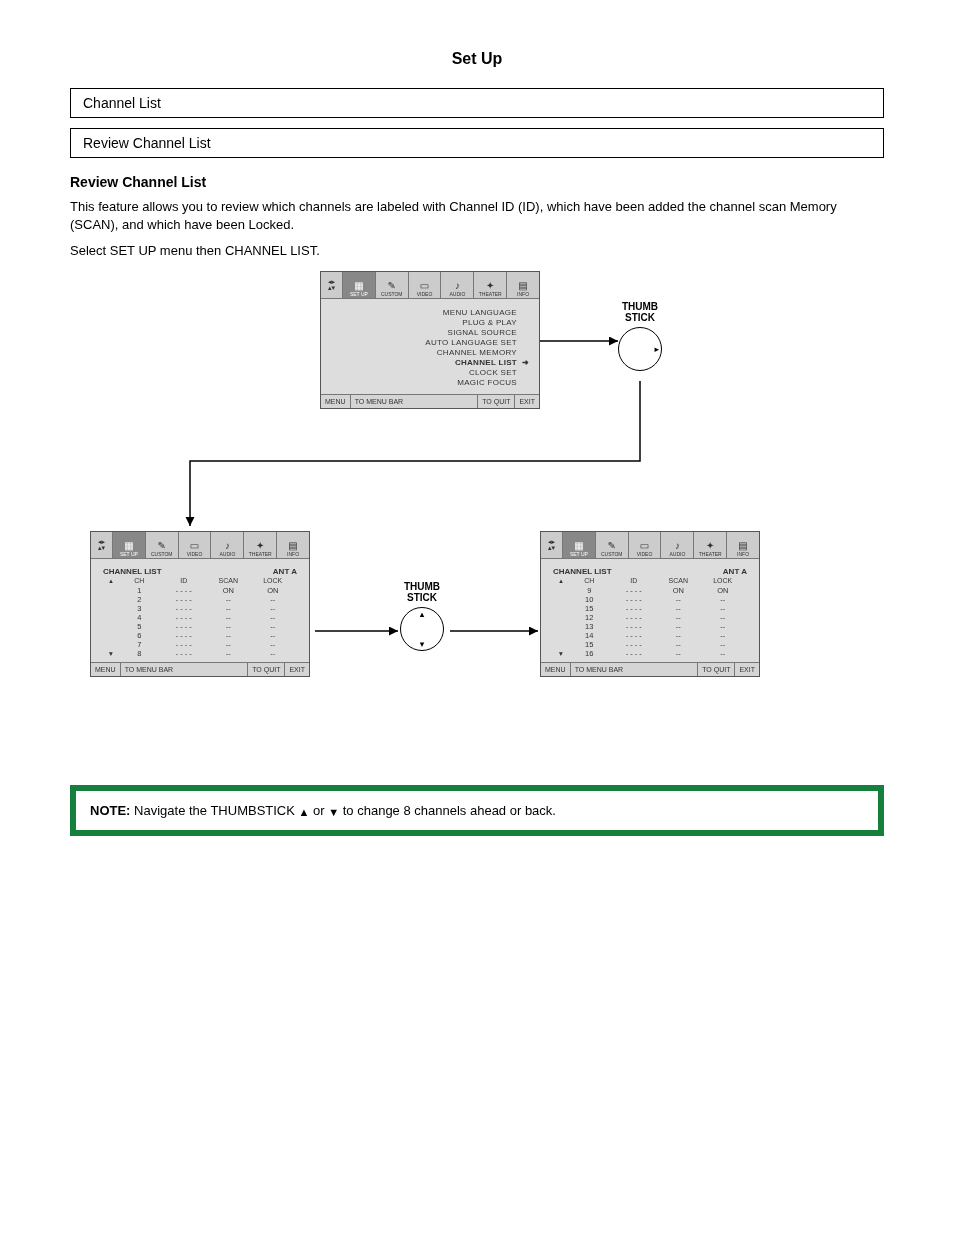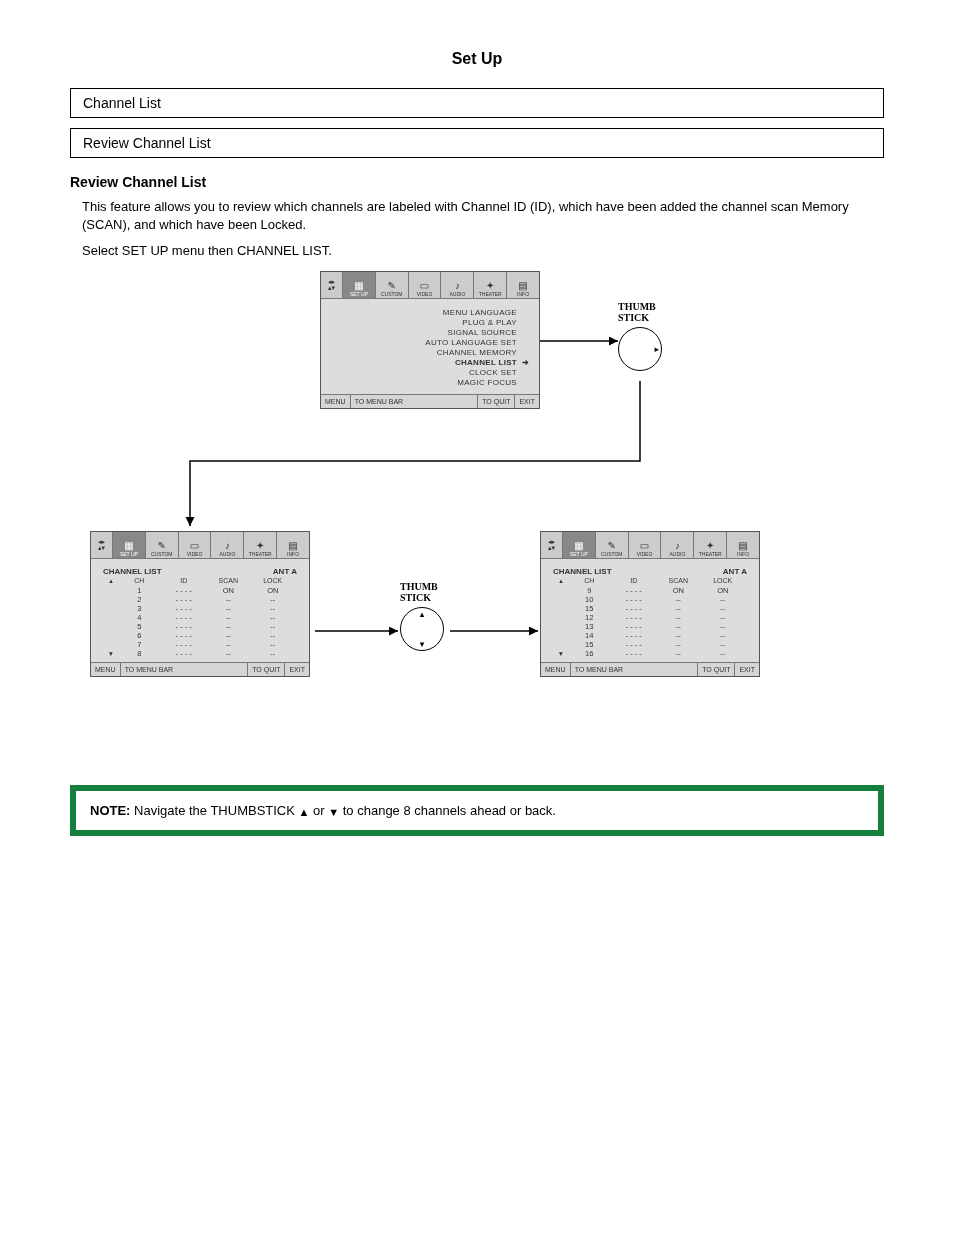--- a/index.html
+++ b/index.html
@@ -29,21 +29,21 @@
     font-size: 14px;
   }
   .subhead {
     font-weight: bold;
     font-size: 14px;
     margin: 16px 0 6px;
   }
   .body-text {
     font-size: 13px;
     line-height: 1.4;
-    margin: 8px 12px;
+    margin: 8px 0;
   }
   .note-box {
     border: 6px solid #15803d;
     padding: 10px 14px;
     margin: 14px 0 24px;
     font-size: 13px;
     line-height: 1.5;
   }
   .diagram-area {
     position: relative;
@@ -134,22 +134,22 @@
     background: #d5d5d5;
   }
   .osd .footer div {
     padding: 3px 4px;
     border-right: 1px solid #777;
   }
   .osd .footer div:last-child { border-right: none; }
   .osd .footer .stretch { flex: 1; }
   .thumbstick {
     position: absolute;
+    text-align: center;
     font-size: 10px;
-    font-family: Liberation Serif, serif;
   }
   .thumbstick-circle {
     width: 44px; height: 44px;
     border: 1.5px solid #000;
     border-radius: 50%;
     margin: 4px auto 0;
     position: relative;
   }
   .thumbstick-circle .mark {
     position: absolute;

